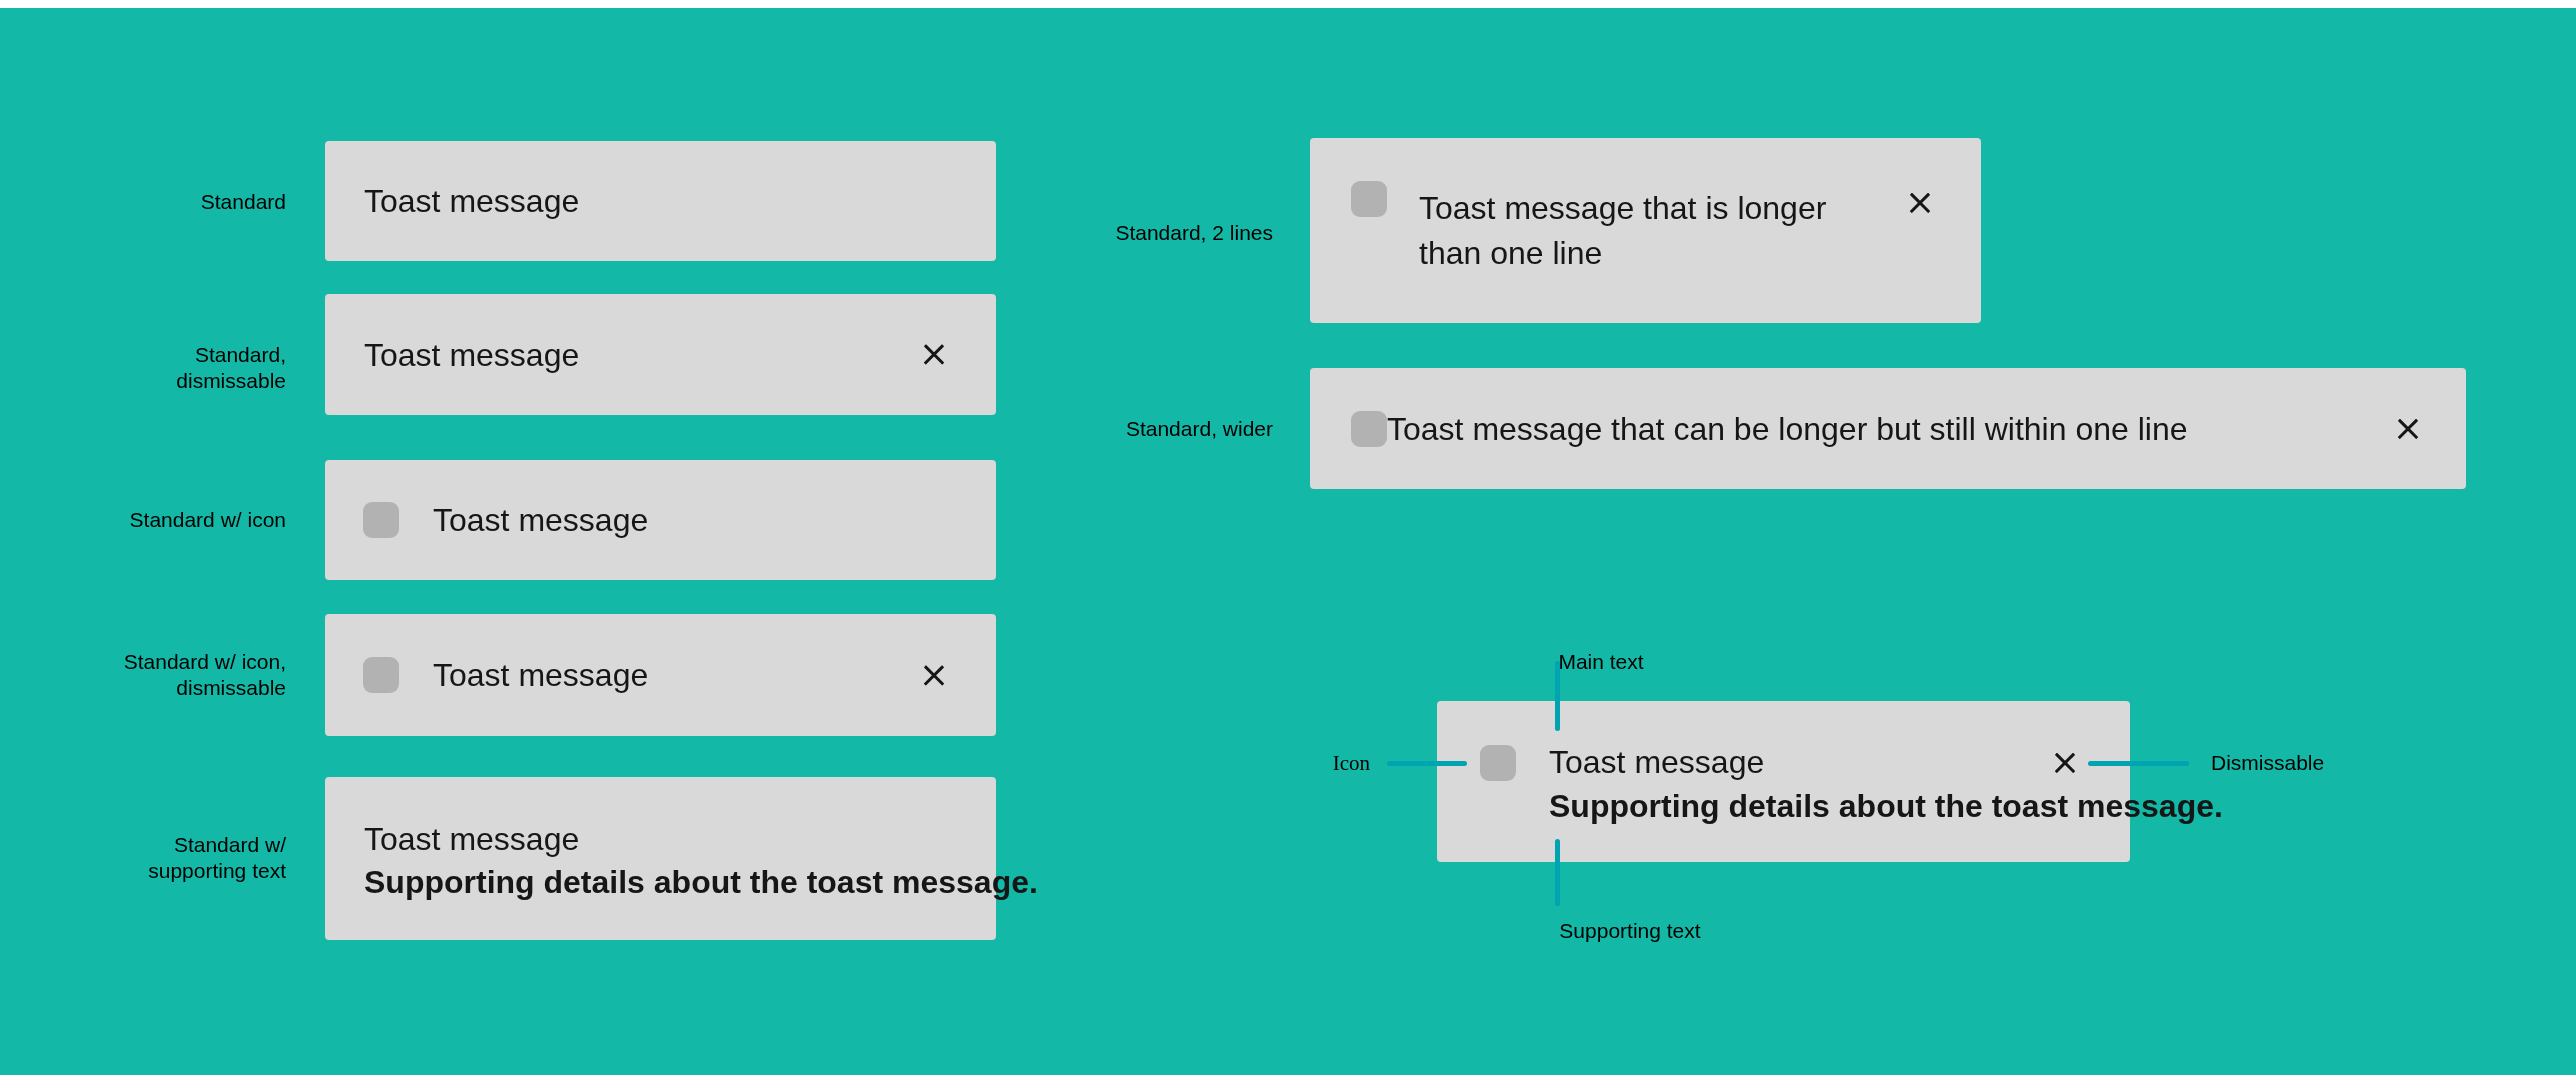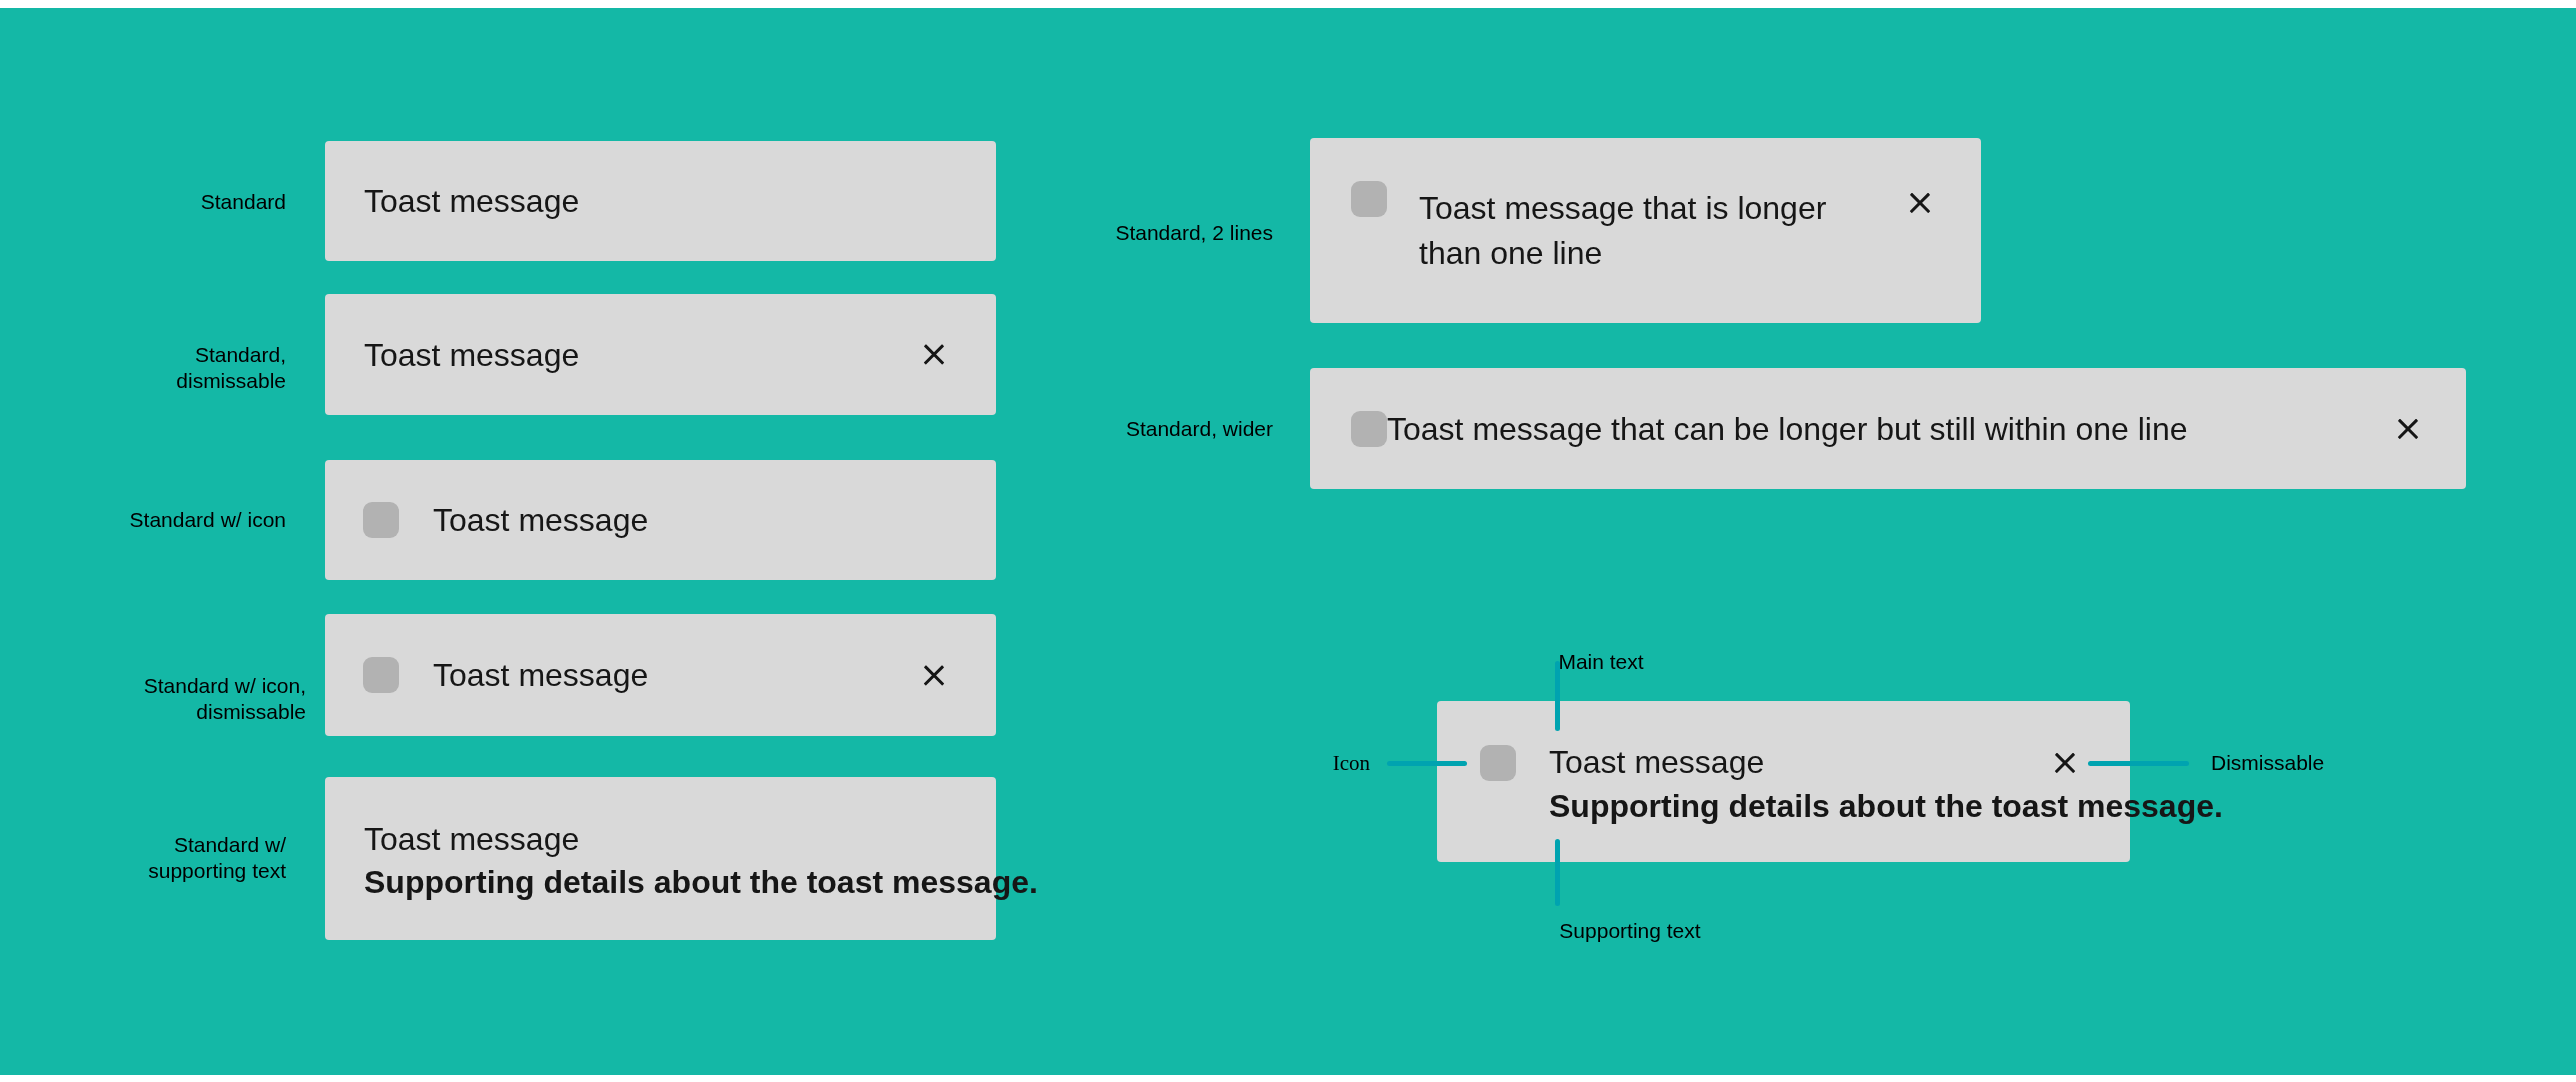--- a/index.html
+++ b/index.html
@@ -99,21 +99,21 @@
     <div class="msg">Toast message</div>
     <div class="x-icon x-abs x-vcenter" style="right:47px;"></div>
   </div>
 
   <div class="side-label" style="top:520px;">Standard w/ icon</div>
   <div class="toast flex-row" style="left:325px; top:460px; width:671px; height:120px; padding-left:38px; gap:34px;">
     <div class="icon-sq"></div>
     <div class="msg">Toast message</div>
   </div>
 
-  <div class="side-label" style="top:699px;padding-left:20px;">
+  <div class="side-label" style="top:675px;">
     <div>Standard w/ icon,</div>
     <div>dismissable</div>
   </div>
   <div class="toast flex-row" style="left:325px; top:614px; width:671px; height:122px; padding-left:38px; gap:34px;">
     <div class="icon-sq"></div>
     <div class="msg">Toast message</div>
     <div class="x-icon x-abs x-vcenter" style="right:47px;"></div>
   </div>
 
   <div class="side-label" style="top:858px;">

